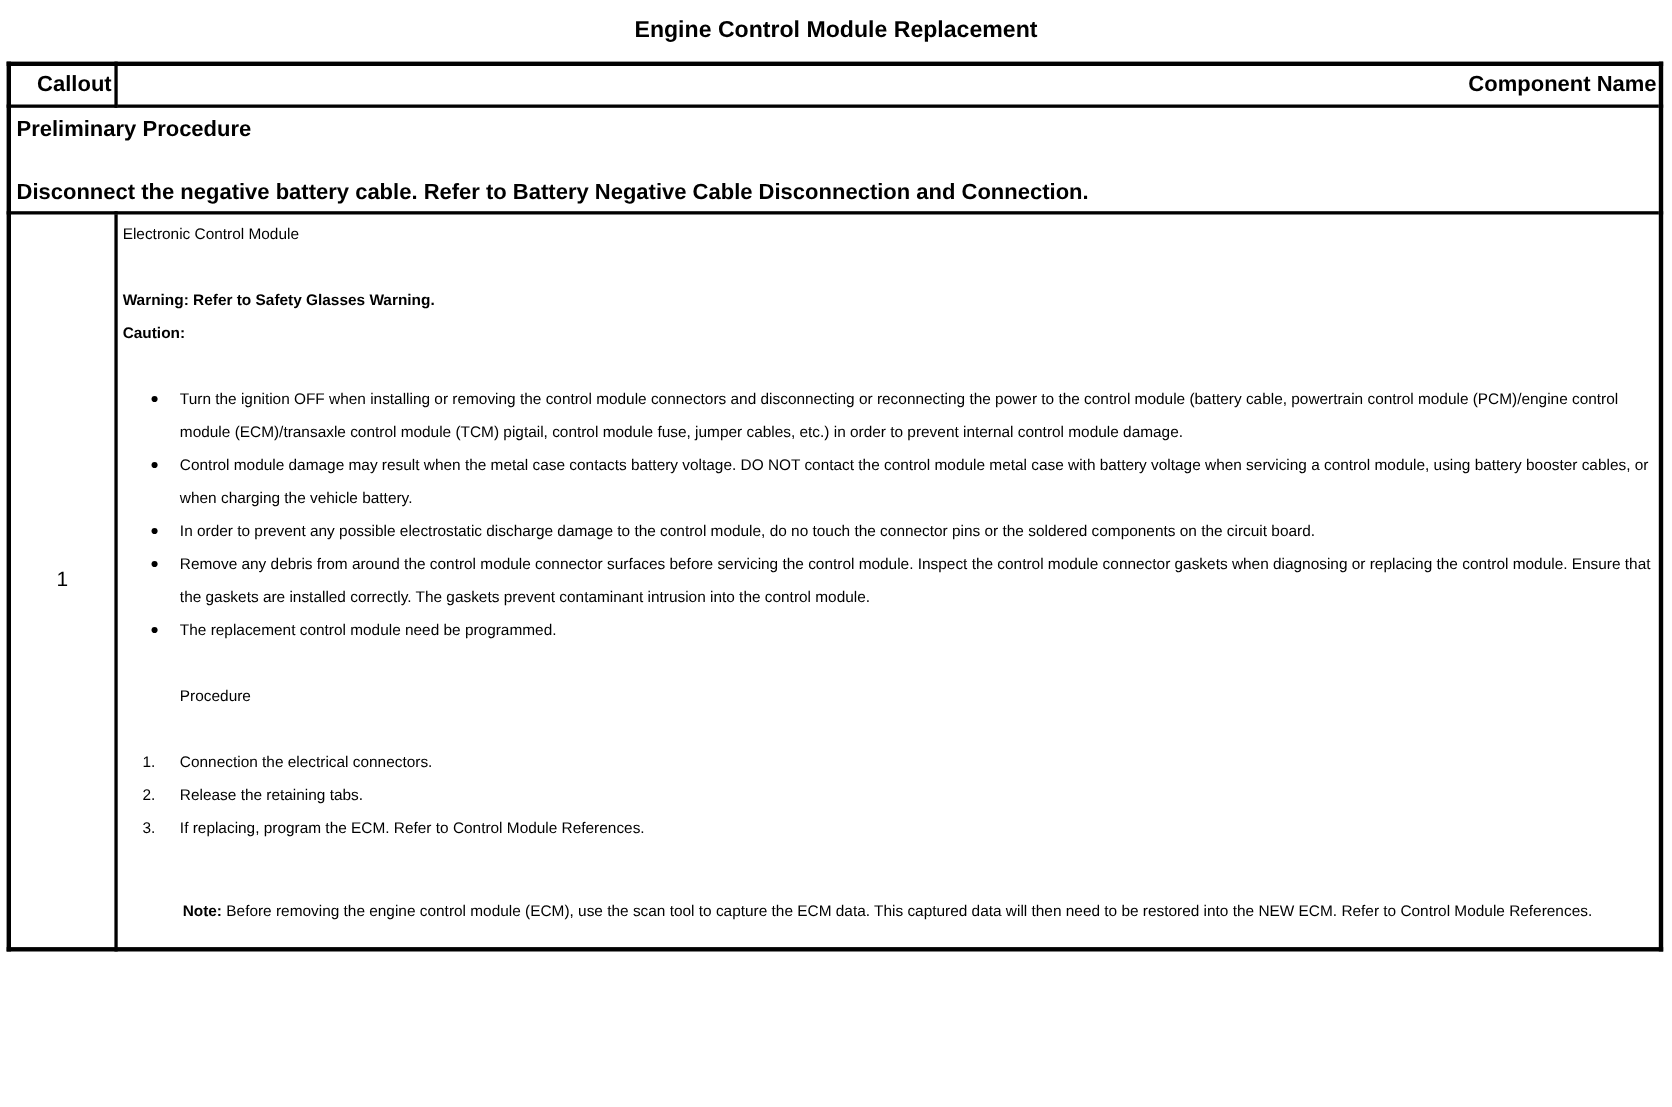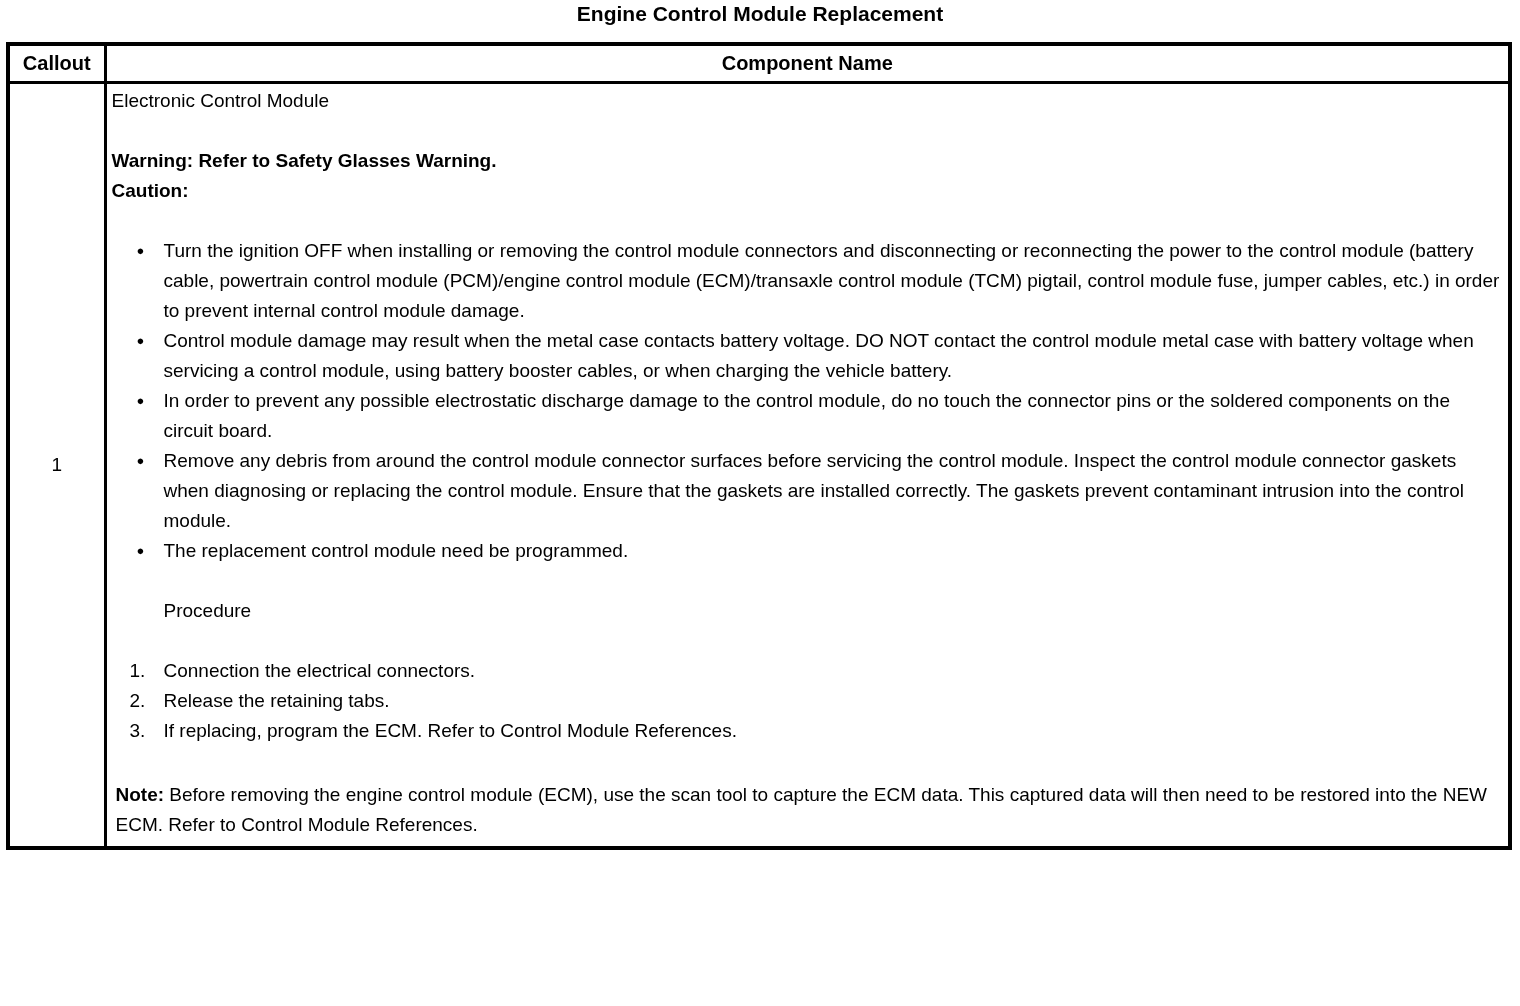--- a/index.html
+++ b/index.html
@@ -15,59 +15,59 @@
     background: #ffffff;
     color: #000000;
     font-family: "Liberation Sans", sans-serif;
     overflow: hidden;
   }
   .doc-title {
     text-align: center;
     font-weight: bold;
     font-size: 21px;
     line-height: 26px;
-    padding-top: 1px;
+    padding-top: 15px;
   }
   table.component-table {
     border-collapse: collapse;
     table-layout: fixed;
     width: 1506px;
     margin: 15px 5px 0 6px;
     border: 4px solid #000000;
   }
   .component-table th,
   .component-table td {
     border: 3px solid #000000;
     box-sizing: border-box;
   }
   .header-row th {
     font-size: 20px;
     font-weight: bold;
-    text-align: center;
+    text-align: right;
     height: 38px;
     padding: 0 2px;
   }
   .callout-col { width: 97px; }
   .prelim-cell {
     font-weight: bold;
     font-size: 20px;
     line-height: 30px;
     padding: 5px 5px 2px 5px;
     vertical-align: top;
   }
   .prelim-gap { height: 27px; }
   .callout-cell {
     text-align: center;
     vertical-align: middle;
     font-size: 19px;
   }
   .content-cell {
     vertical-align: top;
     padding: 2px 6px 2px 5px;
-    font-size: 19px;
+    font-size: 14px;
     line-height: 30px;
   }
   .spacer { height: 30px; }
   .bold { font-weight: bold; }
   ul.cautions {
     margin: 0;
     padding: 0;
     list-style: none;
   }
   ul.cautions li {
@@ -96,36 +96,43 @@
     position: relative;
     padding-left: 52px;
     counter-increment: step;
   }
   ol.steps li::before {
     content: counter(step) ".";
     position: absolute;
     left: 18px;
     top: 0;
   }
-  .note-paragraph { margin: 4px; }
+  .note-paragraph { margin: 16px; text-align: center; }
 </style>
 </head>
 <body>
 
 <div class="page">
 
   <div class="doc-title">Engine Control Module Replacement</div>
 
   <table class="component-table">
     <tbody>
         <tr class="header-row">
       <th class="callout-col">Callout</th>
       <th>Component Name</th>
     </tr>
 
+    <tr class="prelim-row">
+      <td colspan="2" class="prelim-cell">
+        <div>Preliminary Procedure</div>
+        <div class="prelim-gap"></div>
+        <div>Disconnect the negative battery cable. Refer to Battery Negative Cable Disconnection and Connection.</div>
+      </td>
+    </tr>
 
     <tr class="main-row">
       <td class="callout-cell">1</td>
       <td class="content-cell">
 
         <div>Electronic Control Module</div>
 
         <div class="spacer"></div>
 
         <div class="bold">Warning: Refer to Safety Glasses Warning.</div>

